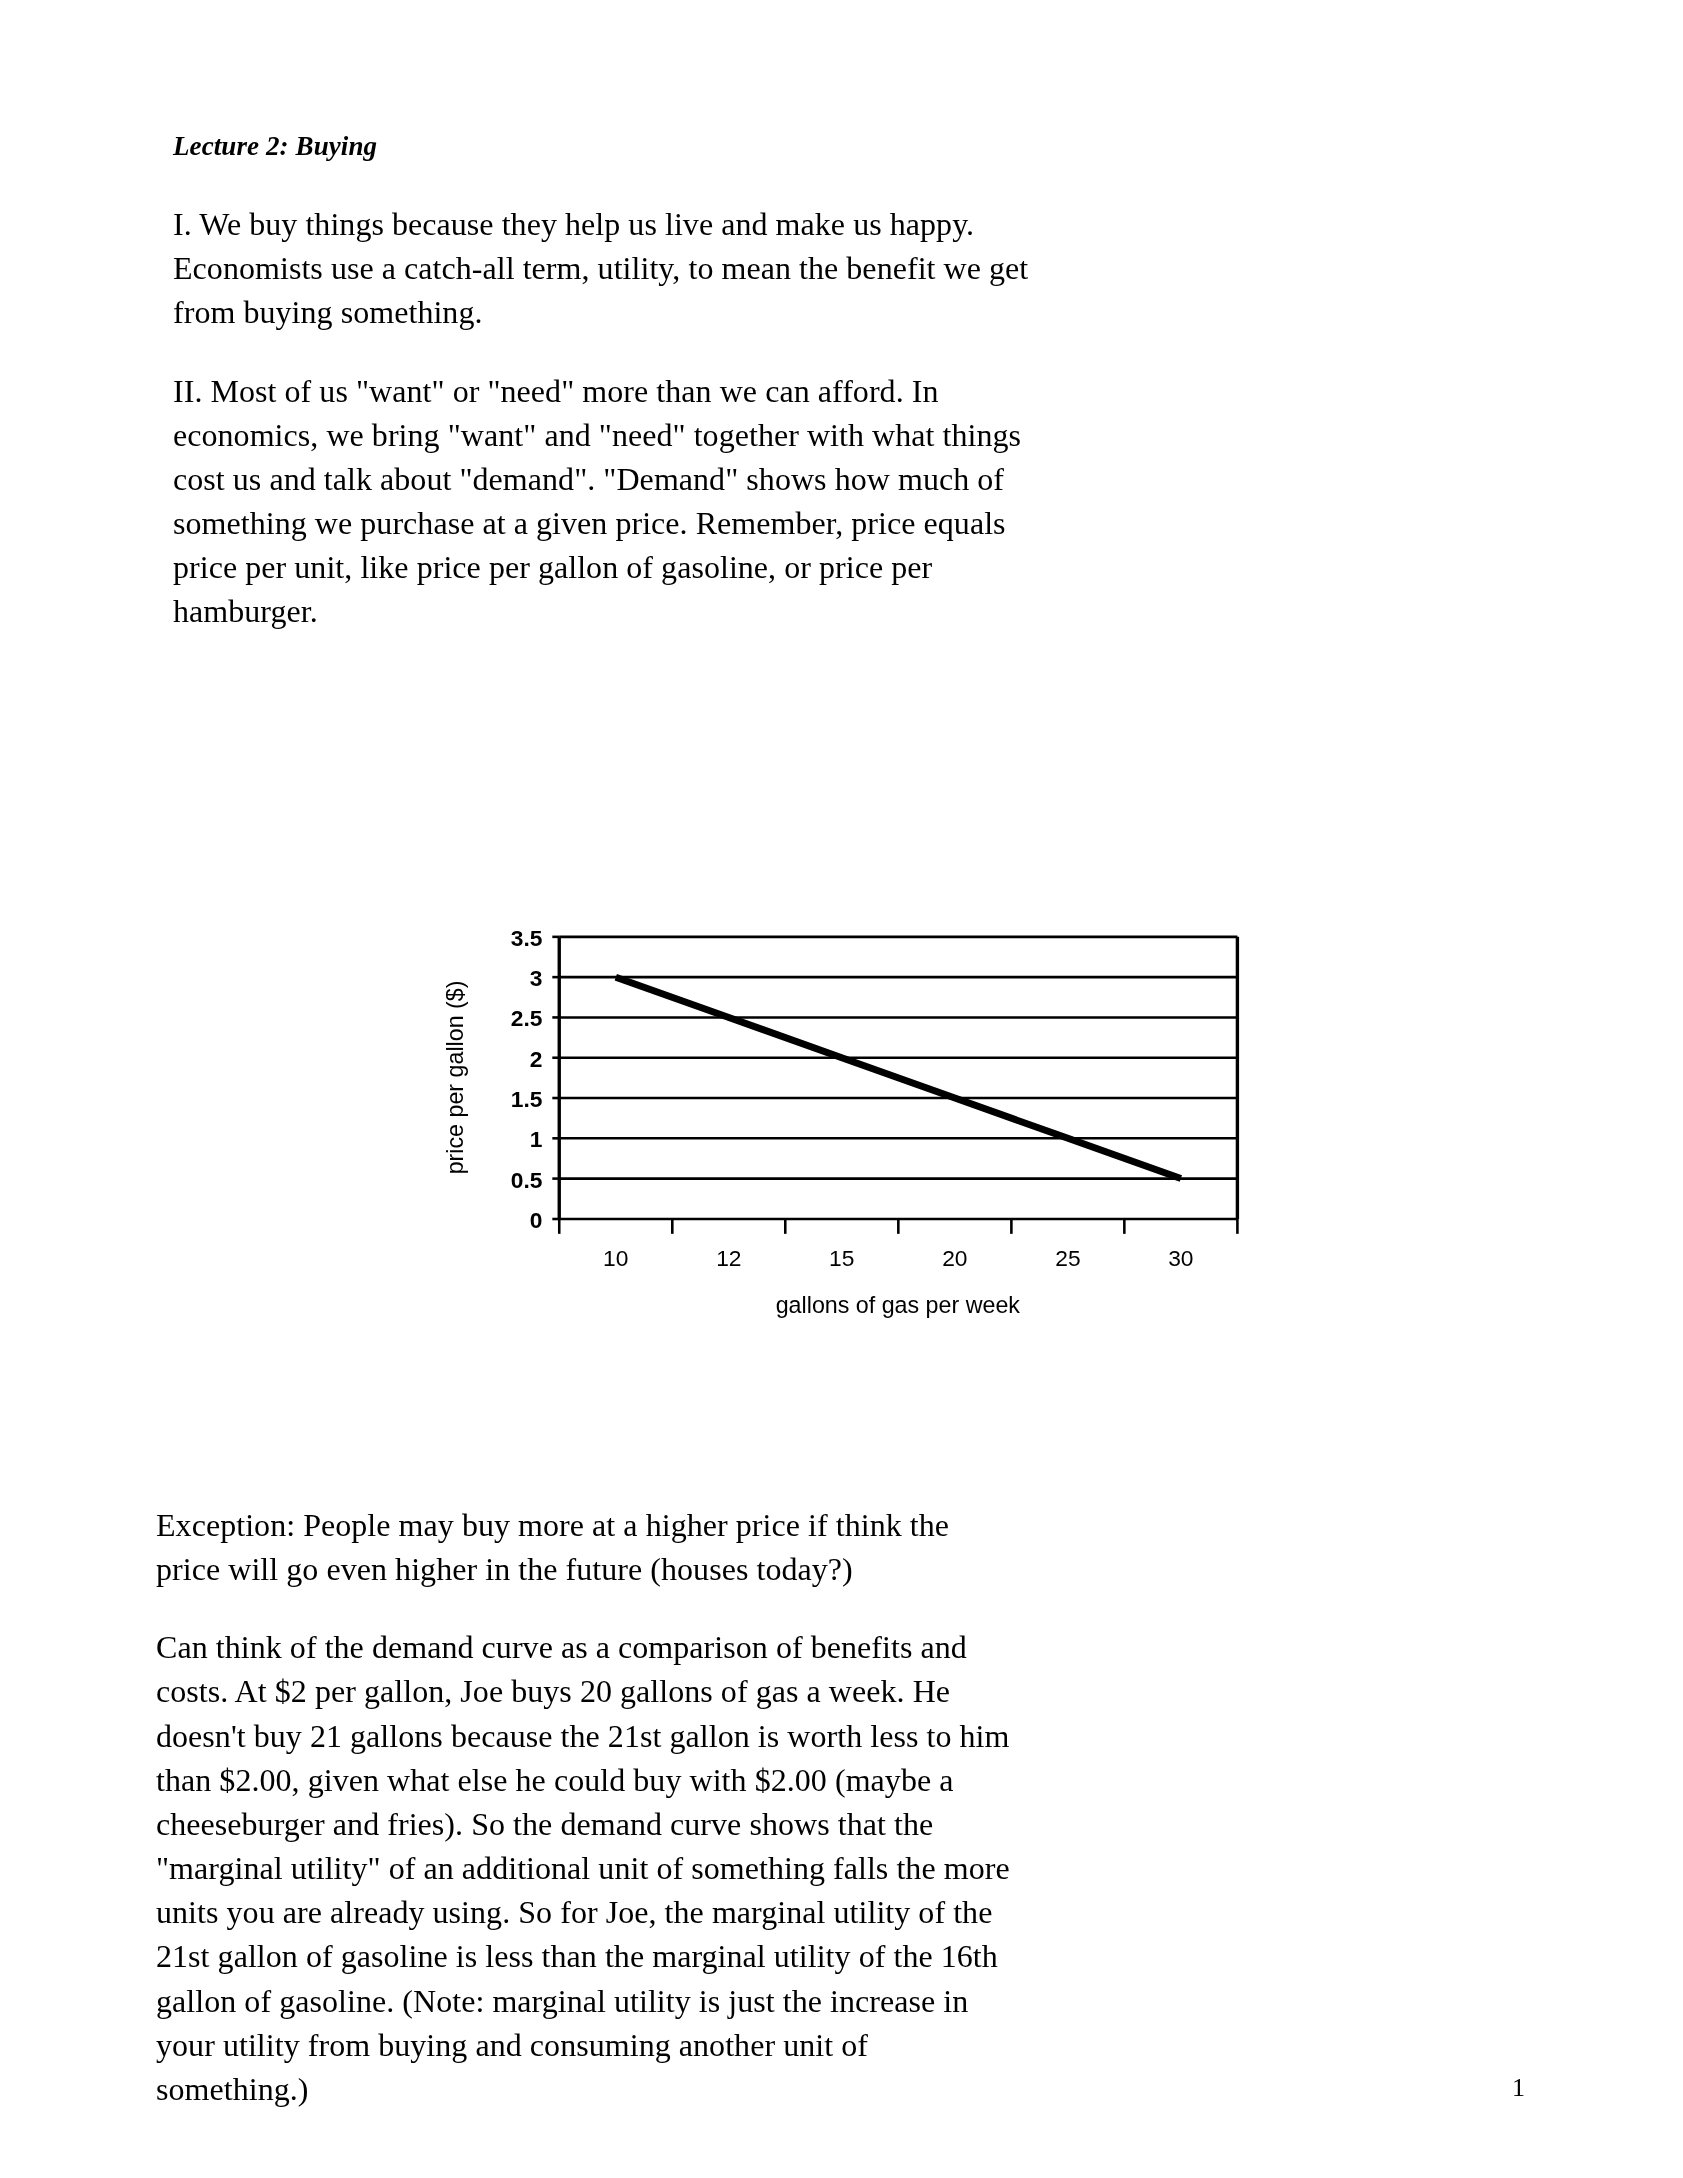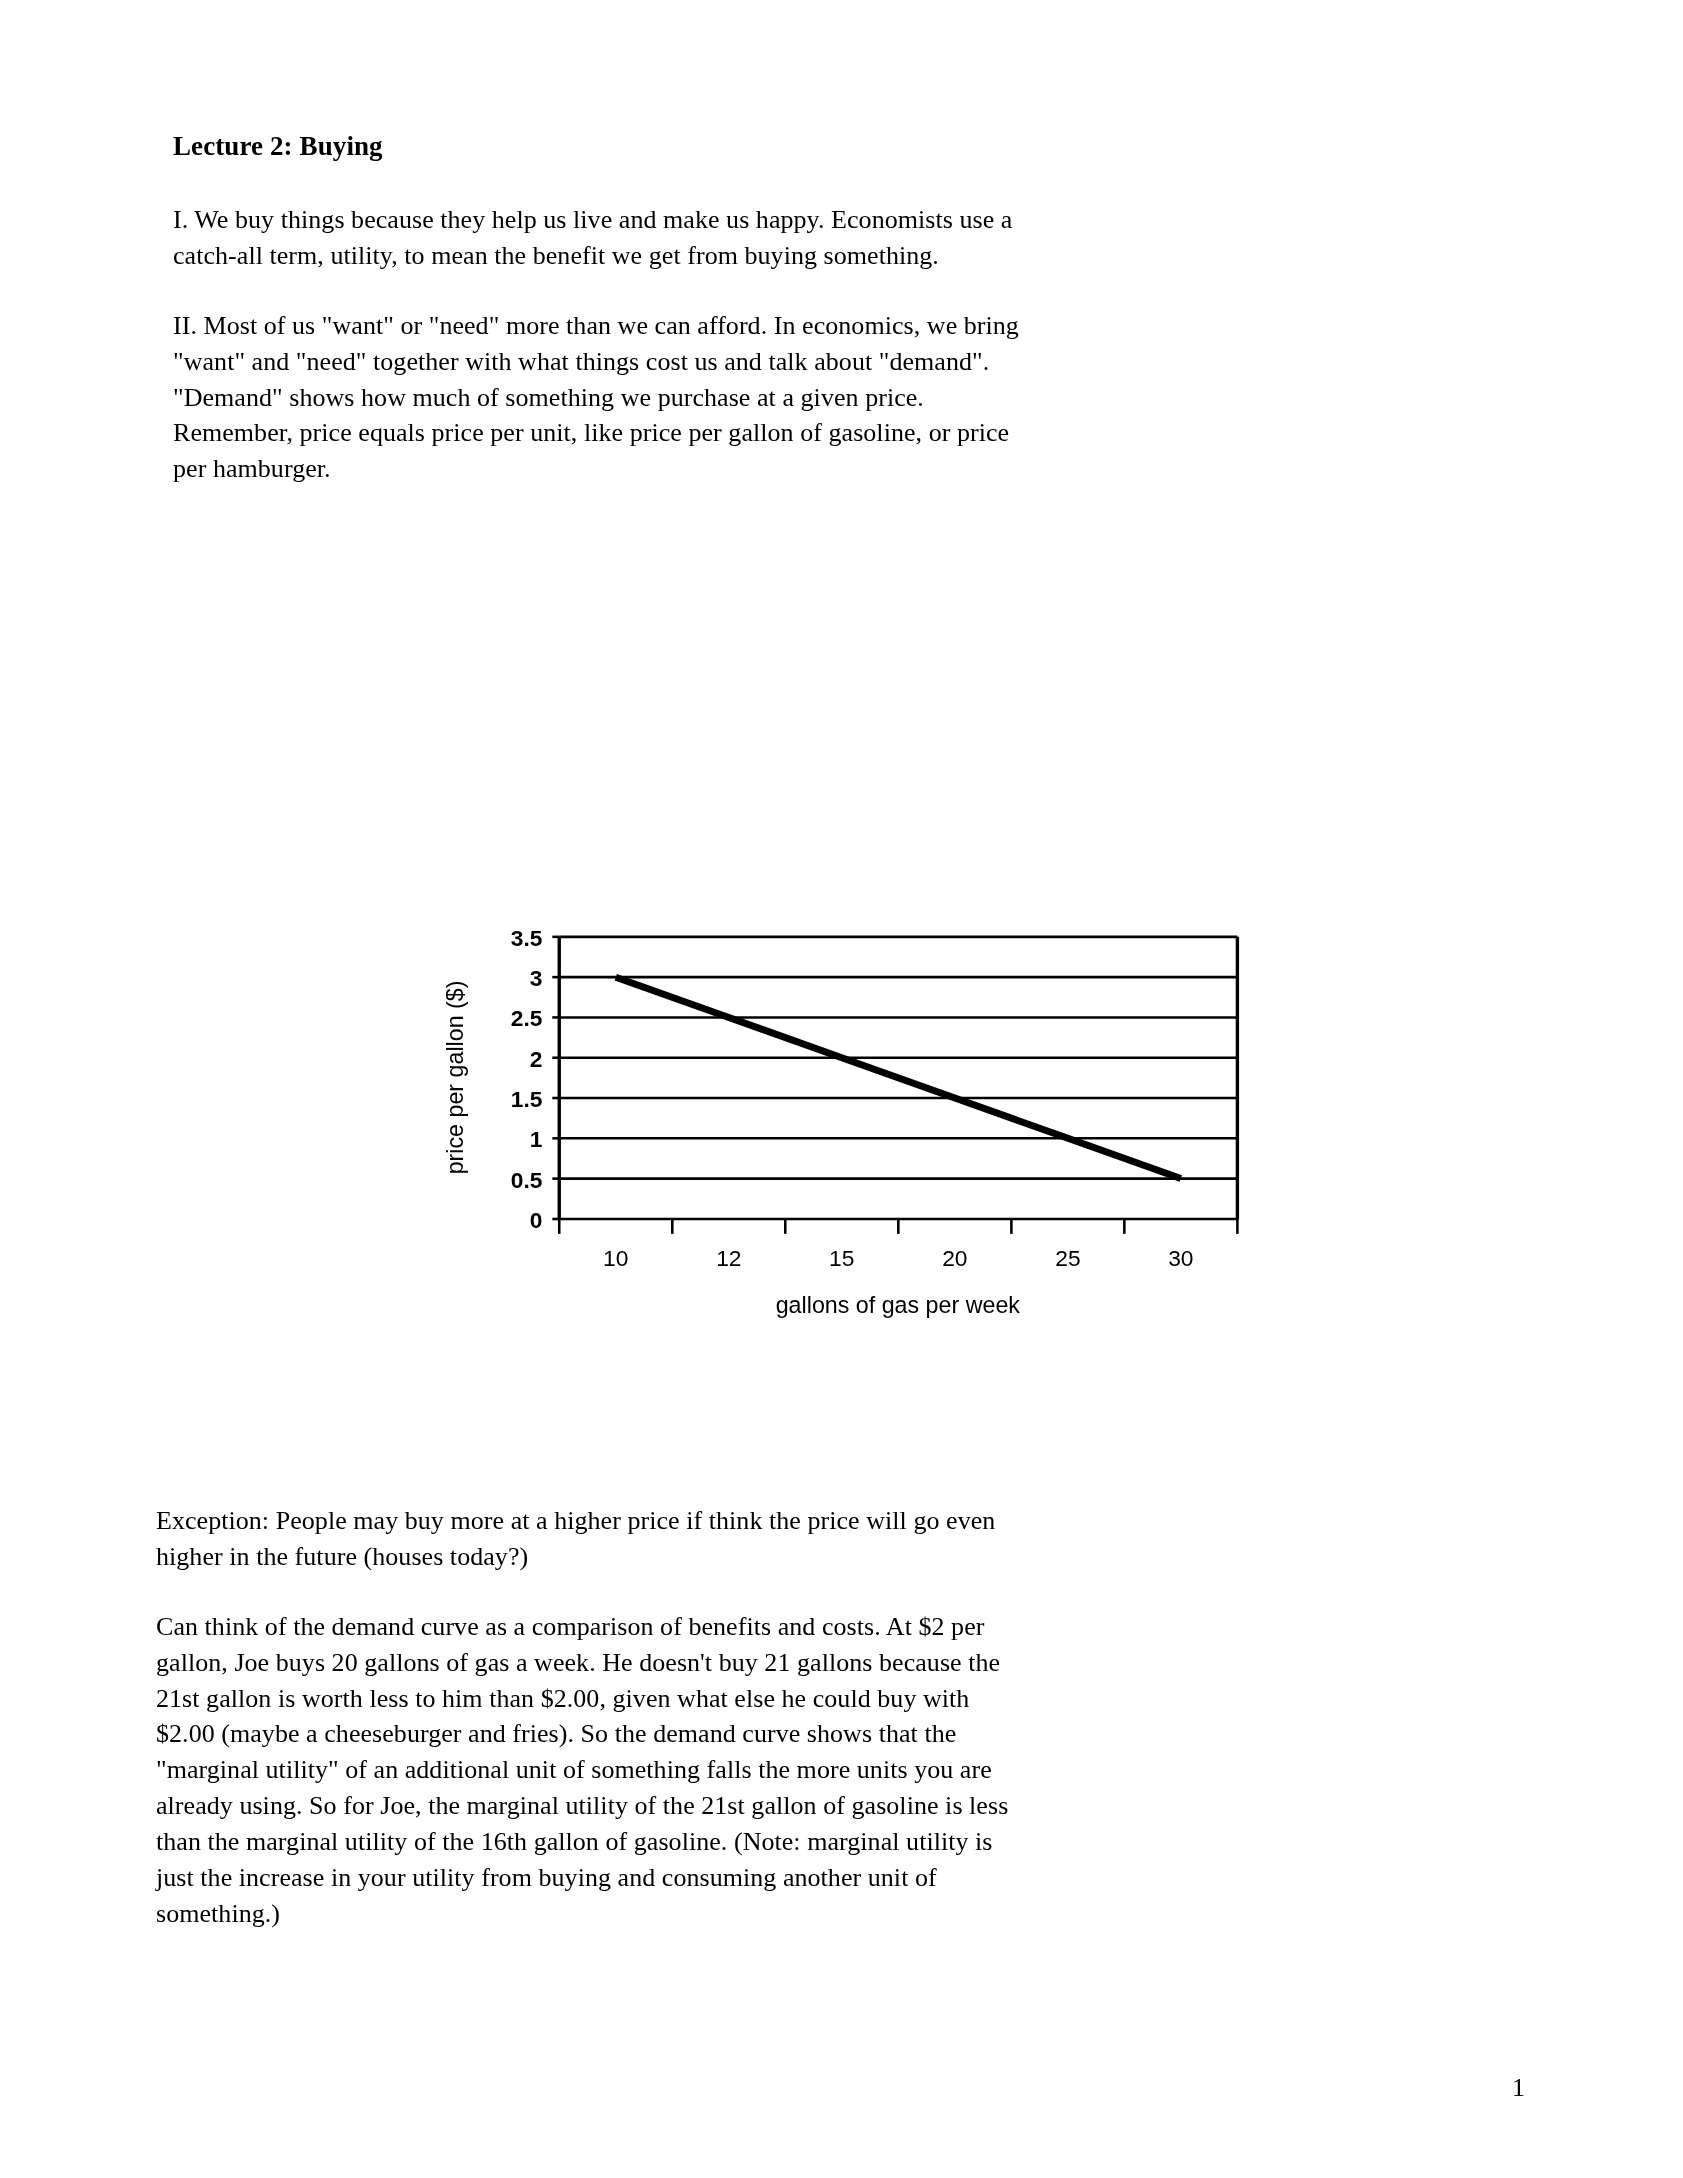--- a/index.html
+++ b/index.html
@@ -28,24 +28,25 @@
     top: 129px;
     width: 861px;
   }
 
   .doc-title {
     font-size: 27px;
     font-weight: bold;
     line-height: 1.30;
     margin: 0 0 38px 0;
     letter-spacing: 0.1px;
+    font-style: italic;
   }
 
   p.para {
-    font-size: 26px;
+    font-size: 32px;
     line-height: 1.38;
     margin: 0 0 34px 0;
     text-align: left;
     letter-spacing: 0.05px;
   }
   p.para.indented {
     text-indent: 71px;
   }
   p.para.last {
     margin-bottom: 0;

